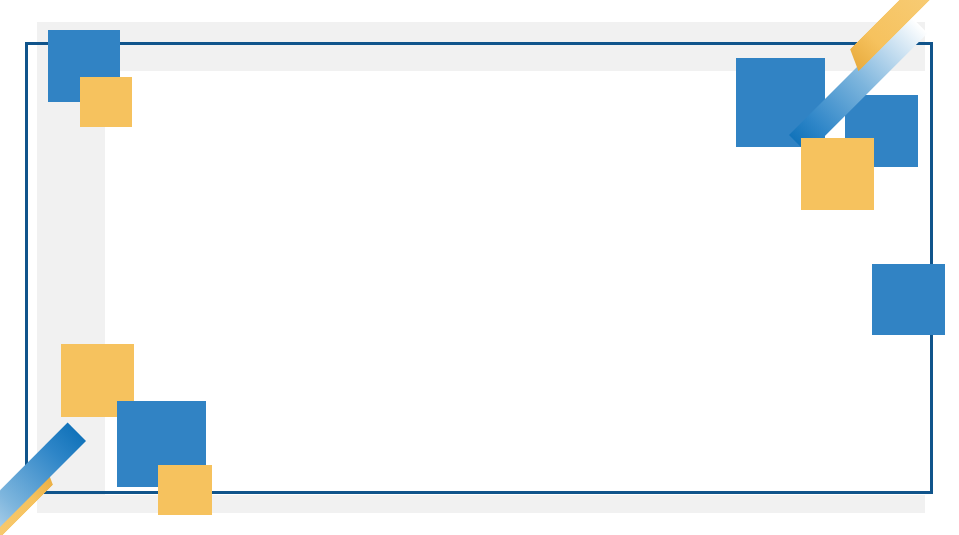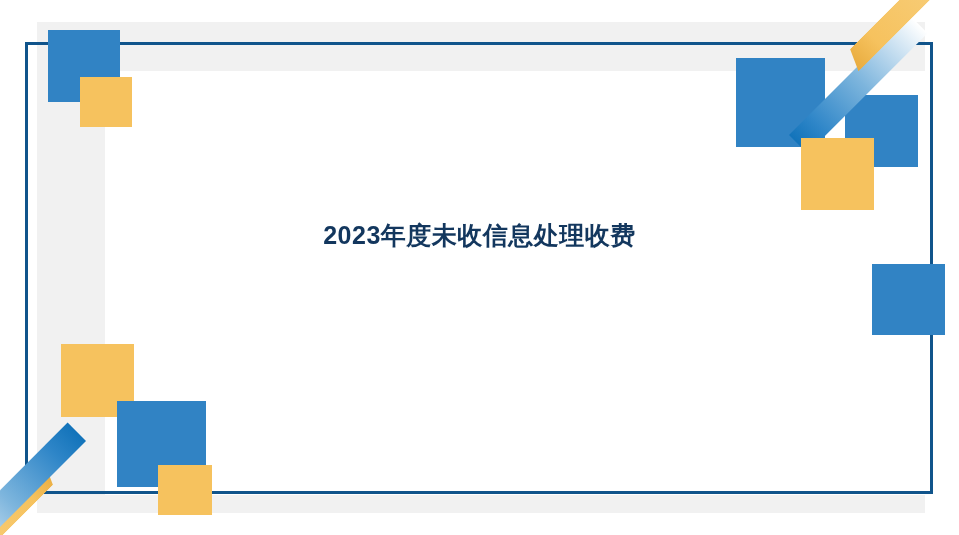--- a/index.html
+++ b/index.html
@@ -159,18 +159,14 @@
 
   <div class="sq sq-blue sq-r-blue"></div>
 
   <div class="sq sq-yellow sq-bl-yellow1"></div>
   <div class="sq sq-blue sq-bl-blue"></div>
   <div class="sq sq-yellow sq-bl-yellow2"></div>
 
   <div class="ribbon ribbon-bl-yellow"></div>
   <div class="ribbon ribbon-bl-blue"></div>
 
-  <div class="title-block">
-    <span class="title-text">2023年度未收信息处理收费</span>
-    
-  </div>
 
 </div>
 
 </body></html>

